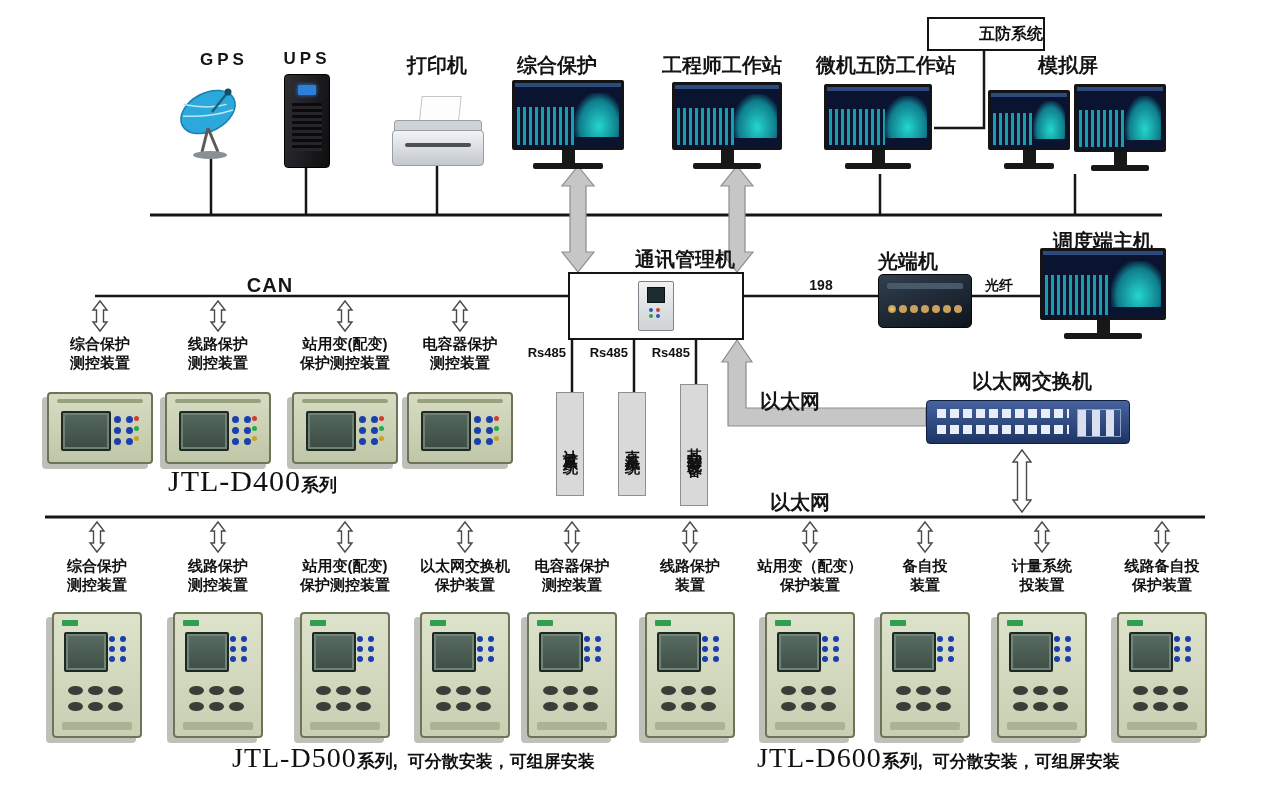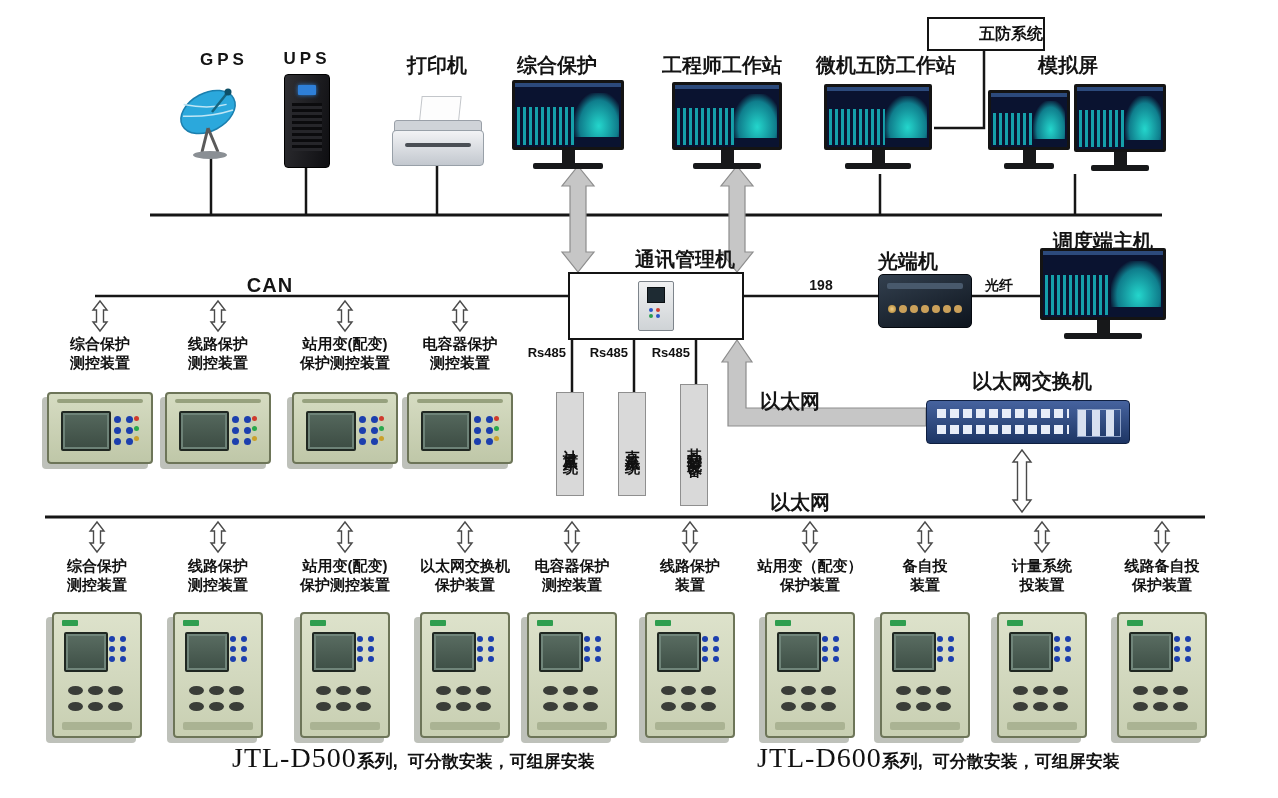--- a/index.html
+++ b/index.html
@@ -216,20 +216,24 @@
   </div>
 
   <div class="rs-lbl" style="left:526px;top:345px;">Rs485</div>
   <div class="rs-lbl" style="left:588px;top:345px;">Rs485</div>
   <div class="rs-lbl" style="left:650px;top:345px;">Rs485</div>
 
   <div class="vbox" style="left:556px;top:392px;width:28px;height:104px;">计量系统</div>
   <div class="vbox" style="left:618px;top:392px;width:28px;height:104px;">直流系统</div>
   <div class="vbox" style="left:680px;top:384px;width:28px;height:122px;">其它智能设备</div>
 
+  <div class="series" style="left:168px;top:464px;">
+    <span class="model">JTL-D400</span>
+    <span class="suffix">系列</span>
+  </div>
   <div class="series small-model" style="left:232px;top:742px;">
     <span class="model">JTL-D500</span>
     <span class="suffix">系列,</span>
     <span class="note">可分散安装，可组屏安装</span>
   </div>
   <div class="series small-model" style="left:757px;top:742px;">
     <span class="model">JTL-D600</span>
     <span class="suffix">系列,</span>
     <span class="note">可分散安装，可组屏安装</span>
   </div>

